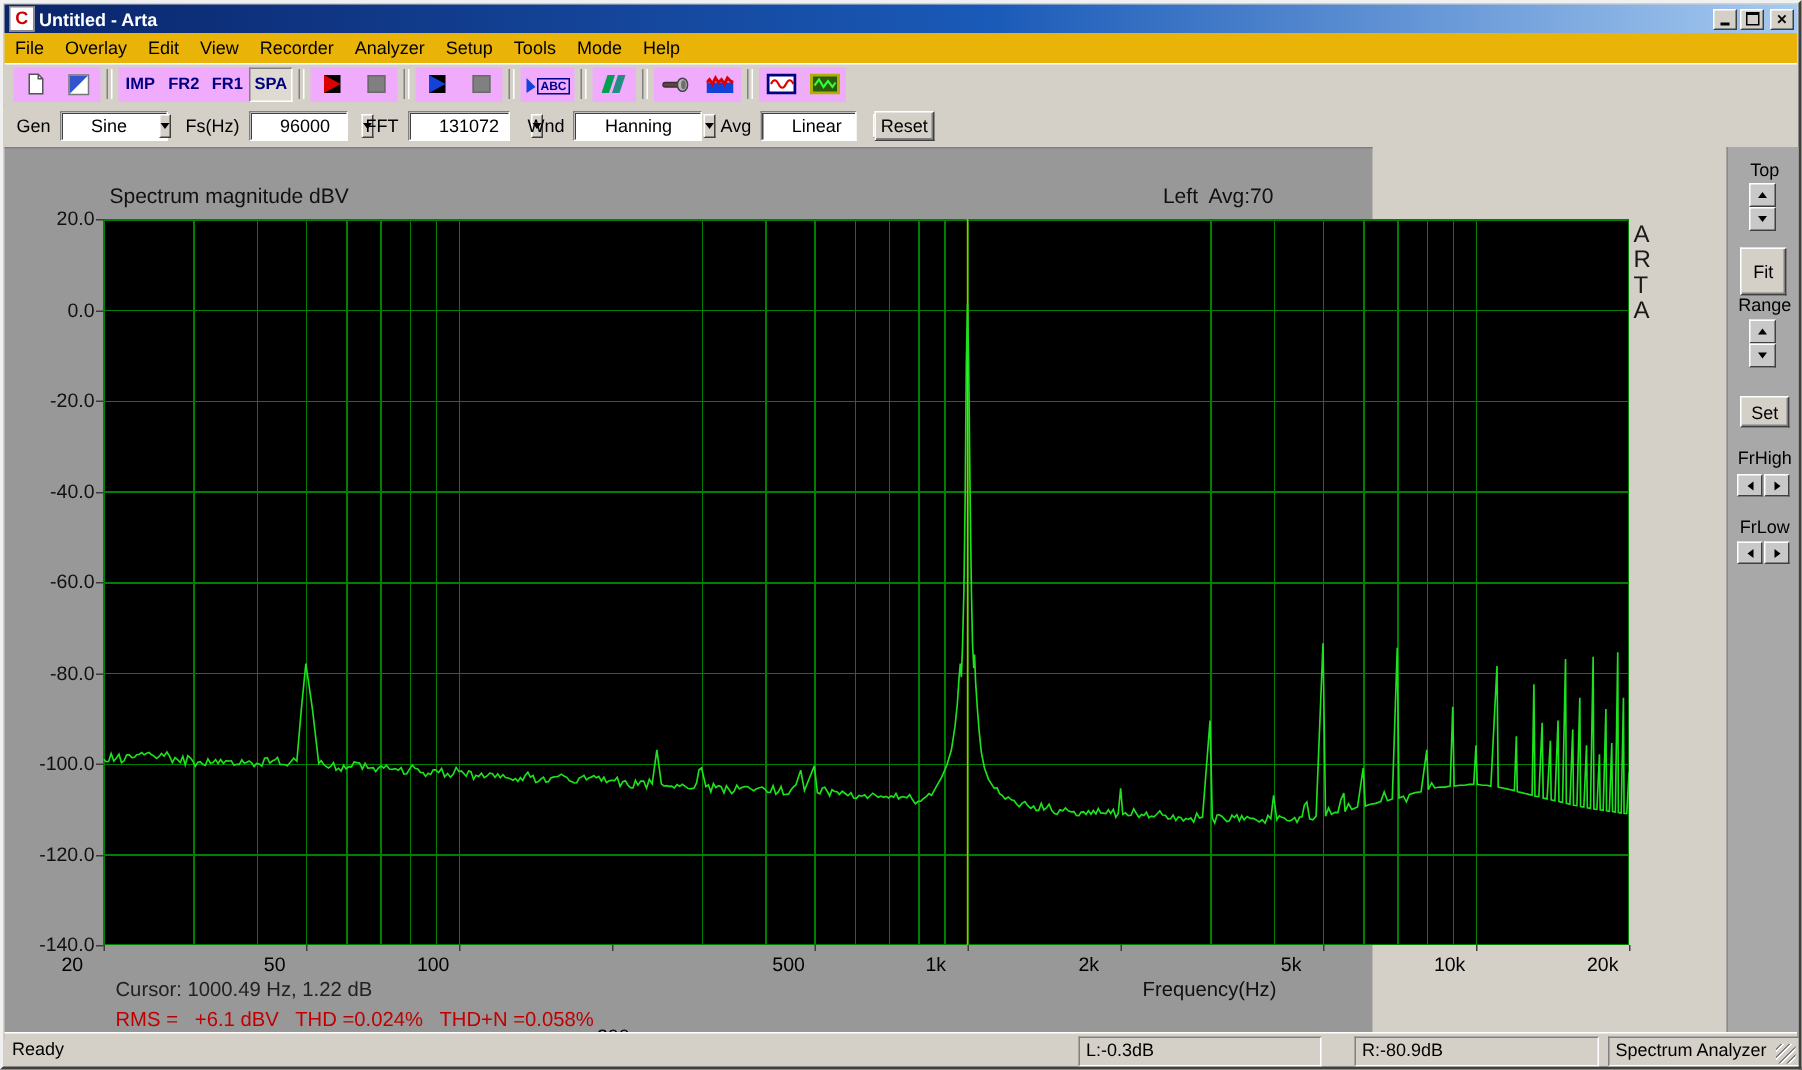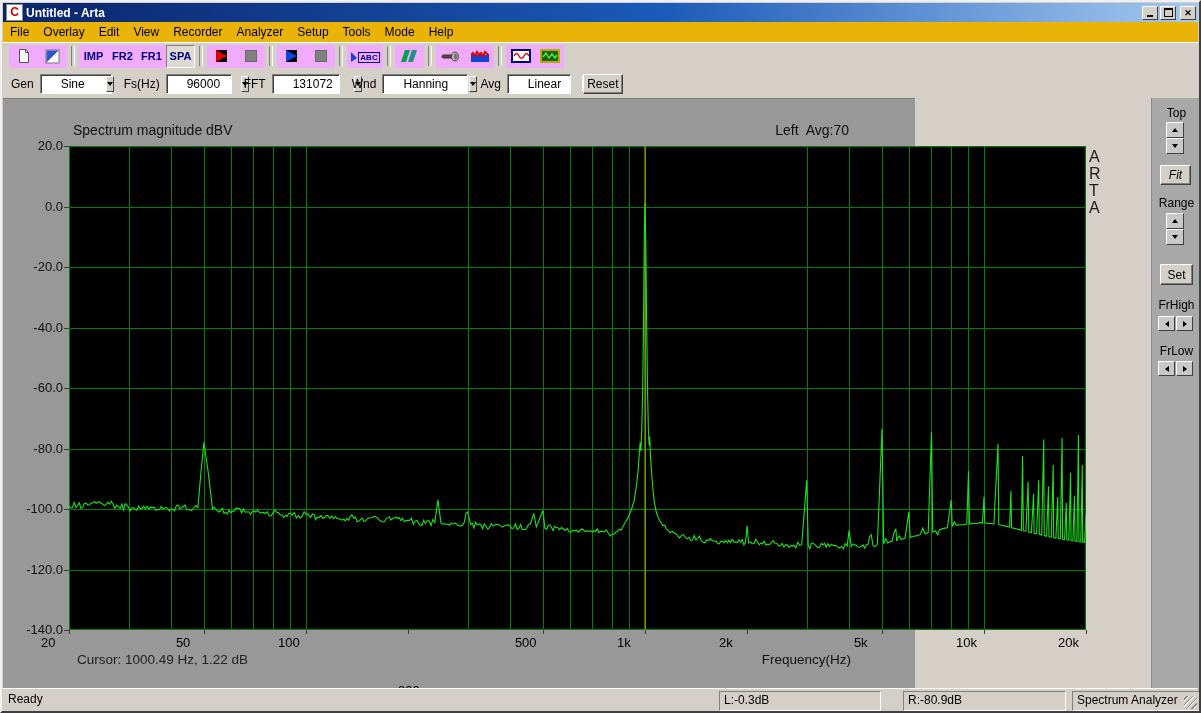--- a/index.html
+++ b/index.html
@@ -304,31 +304,32 @@
         <div class="tickmark" style="left: 744px; top: 531px; width: 1px; height: 4px;"></div>
         <div class="xtick-label" style="left: 850.902px; top: 536px;">5k</div>
         <div class="tickmark" style="left: 878.902px; top: 531px; width: 1px; height: 4px;"></div>
         <div class="xtick-label" style="left: 952.951px; top: 536px;">10k</div>
         <div class="tickmark" style="left: 980.951px; top: 531px; width: 1px; height: 4px;"></div>
         <div class="xtick-label" style="left: 1055px; top: 536px;">20k</div>
         <div class="tickmark" style="left: 1083px; top: 531px; width: 1px; height: 4px;"></div>
       </div>
     <div id="cursor-readout">Cursor: 1000.49 Hz, 1.22 dB</div>
     <div id="freq-axis-label">Frequency(Hz)</div>
+    <div id="rms-readout">RMS =   +6.1 dBV   THD =0.024%   THD+N =0.058%</div>
   </div>
 
   <div id="side-panel">
     <div class="side-label" style="top:8px;">Top</div>
     <div class="spin" style="left:14px;top:24px;">
         <div class="arr-up"></div>
       </div>
     <div class="spin" style="left:14px;top:40px;">
         <div class="arr-down"></div>
       </div>
-    <div class="pushbtn" style="position:absolute;left:8px;top:67px;width:31px;height:20px;font-style:italic;">
+    <div class="pushbtn" style="position:absolute;left:8px;top:67px;width:31px;height:32px;">
         <span>Fit</span>
       </div>
     <div class="side-label" style="top:98px;">Range</div>
     <div class="spin" style="left:14px;top:115px;">
         <div class="arr-up"></div>
       </div>
     <div class="spin" style="left:14px;top:131px;">
         <div class="arr-down"></div>
       </div>
     <div class="pushbtn" style="position:absolute;left:8px;top:166px;width:33px;height:21px;">

